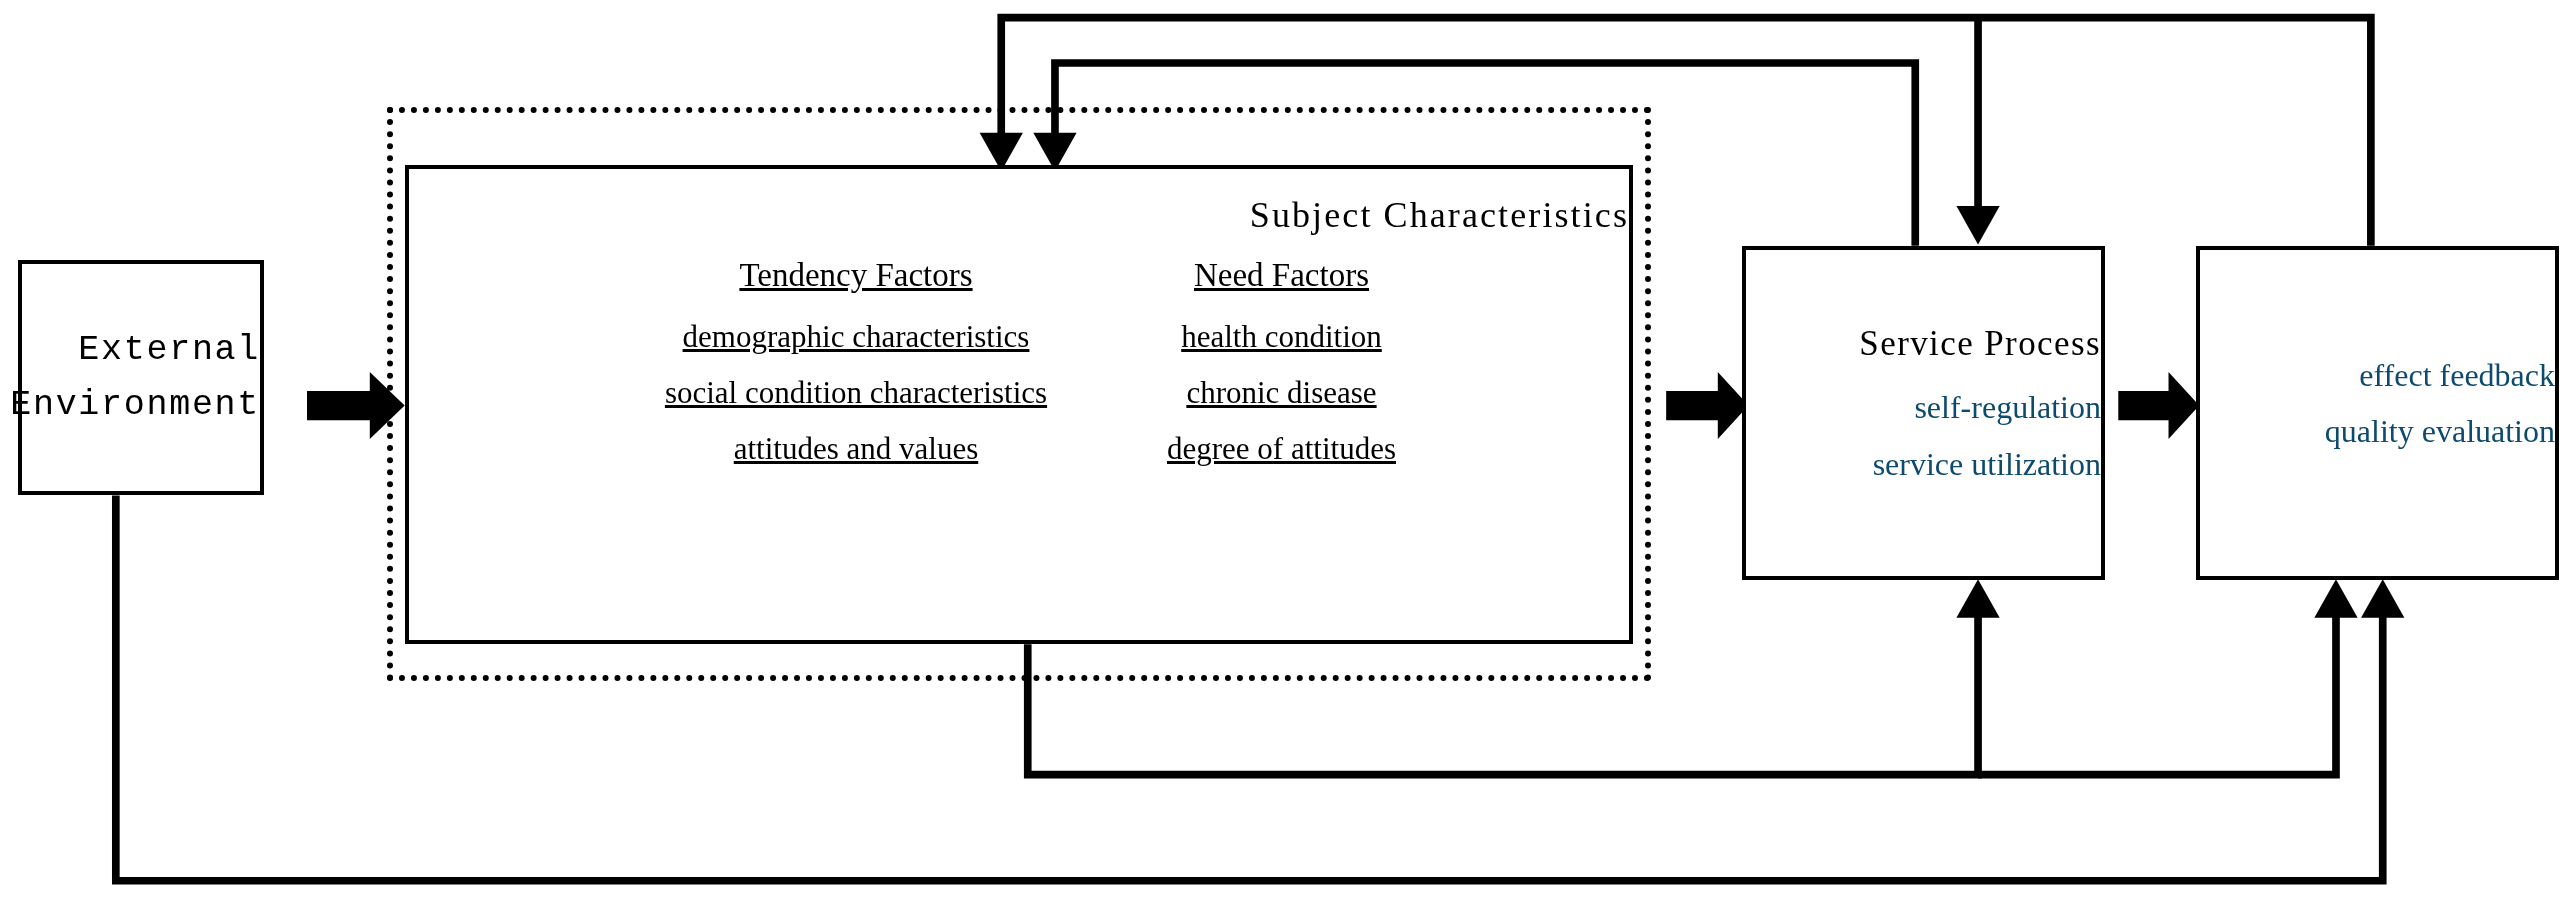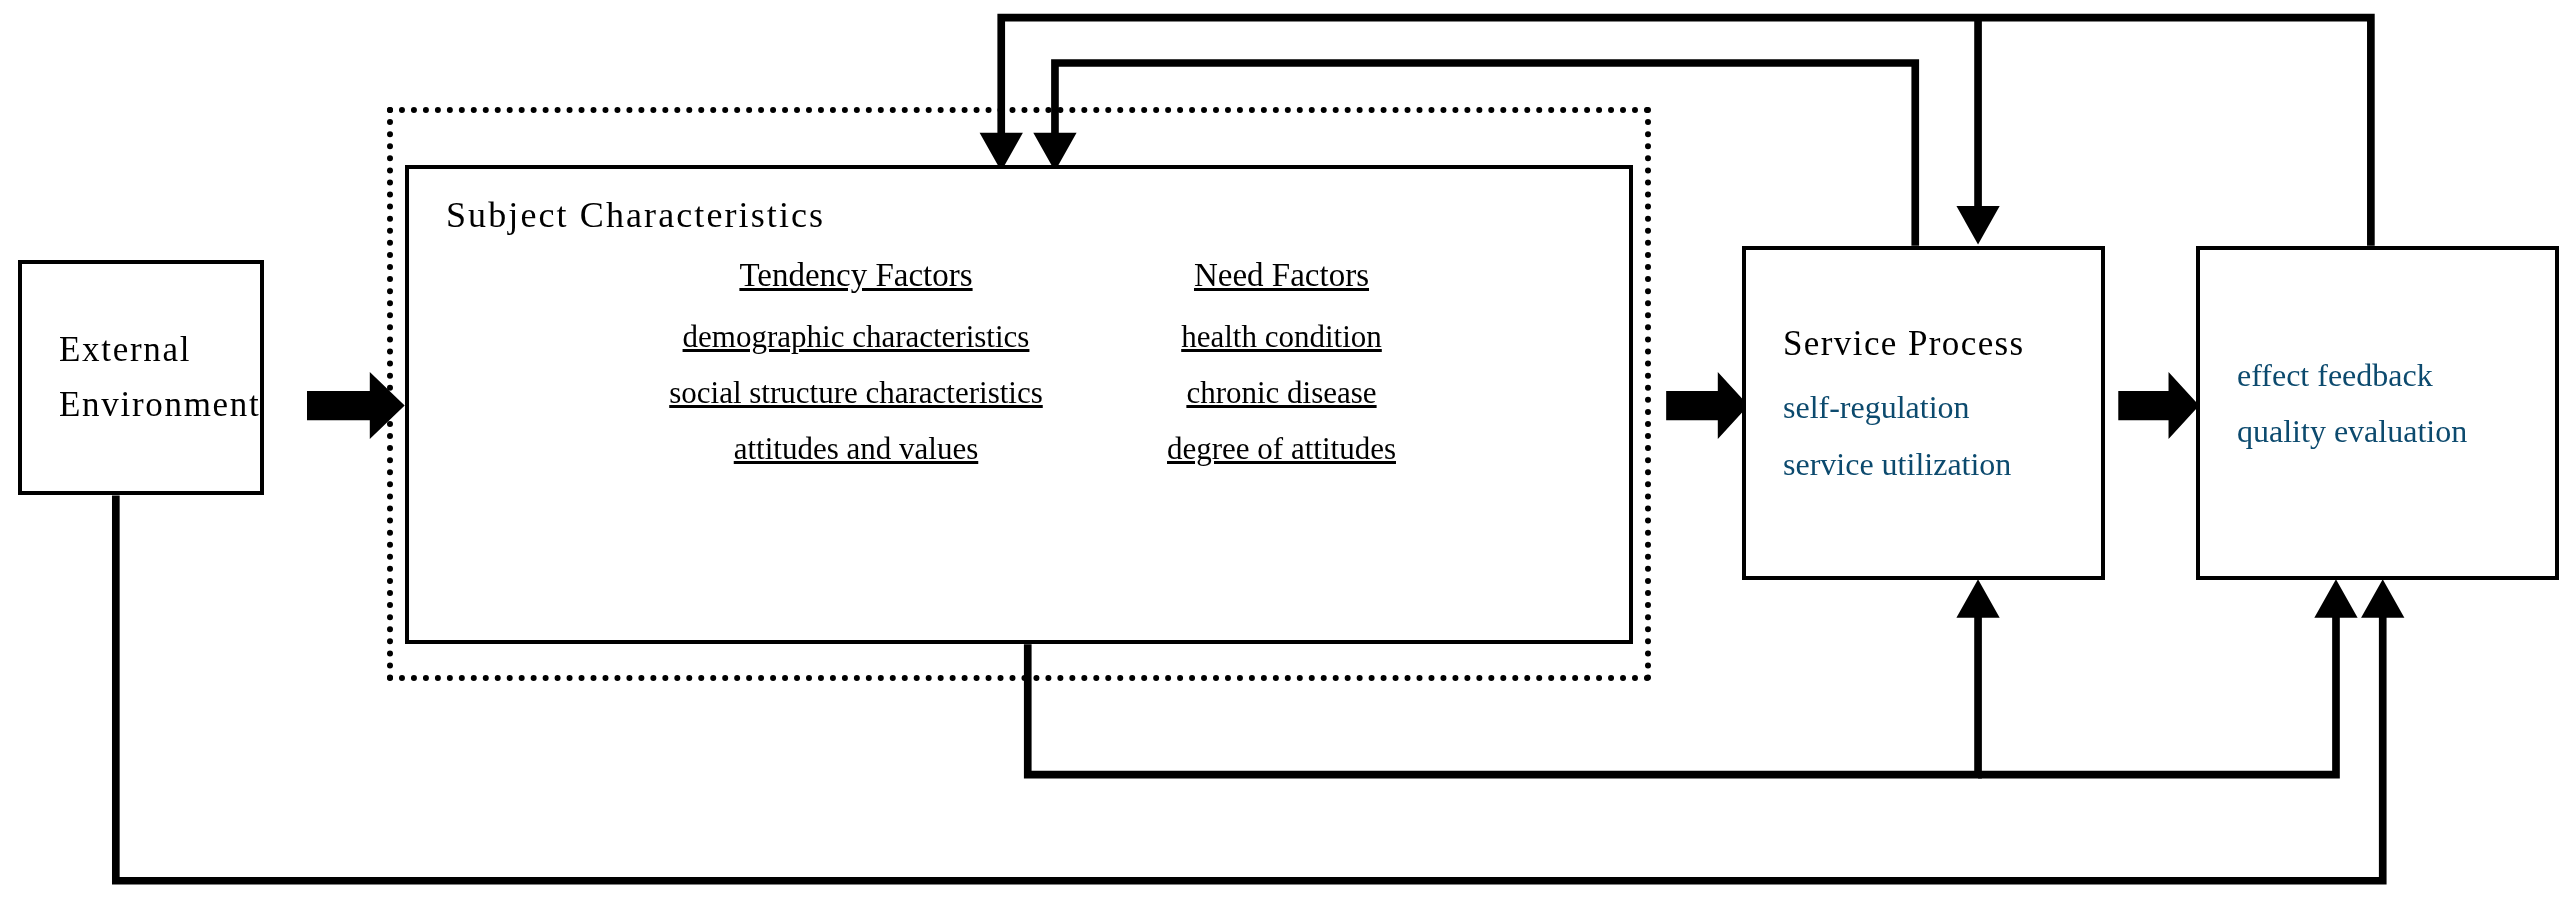--- a/index.html
+++ b/index.html
@@ -26,21 +26,21 @@
     height: 904px;
     pointer-events: none;
   }
   .node-box {
     position: absolute;
     box-sizing: border-box;
     background: #ffffff;
     border: 4.9px solid #000000;
     display: flex;
     flex-direction: column;
-    align-items: flex-start;
+    align-items: flex-end;
     justify-content: center;
     z-index: 4;
     padding-left: 37px;
   }
   .dotted-region {
     position: absolute;
     box-sizing: border-box;
     border: 6.3px dotted #000000;
     background: transparent;
     z-index: 2;
@@ -58,20 +58,21 @@
     text-align: center;
     white-space: nowrap;
   }
 
   
   #box-external {
     left: 18px;
     top: 260px;
     width: 246px;
     height: 235px;
+    font-family: Liberation Mono, monospace;
   }
   #box-external .node-title {
     line-height: 1.55;
     letter-spacing: 1.7px;
   }
 
   
   #box-subject {
     left: 405px;
     top: 165px;
@@ -202,21 +203,21 @@
   </div>
 
   <div id="box-subject" class="node-box">
     <div id="subject-title" class="node-title">Subject Characteristics</div>
 
     <div id="subject-columns">
 
       <div id="col-tendency" class="subject-col">
         <div class="col-head">Tendency Factors</div>
         <div class="col-item">demographic characteristics</div>
-        <div class="col-item">social structure characteristics</div>
+        <div class="col-item">social condition characteristics</div>
         <div class="col-item">attitudes and values</div>
       </div>
 
 
       <div id="col-need" class="subject-col">
         <div class="col-head">Need Factors</div>
         <div class="col-item">health condition</div>
         <div class="col-item">chronic disease</div>
         <div class="col-item">degree of attitudes</div>
       </div>

